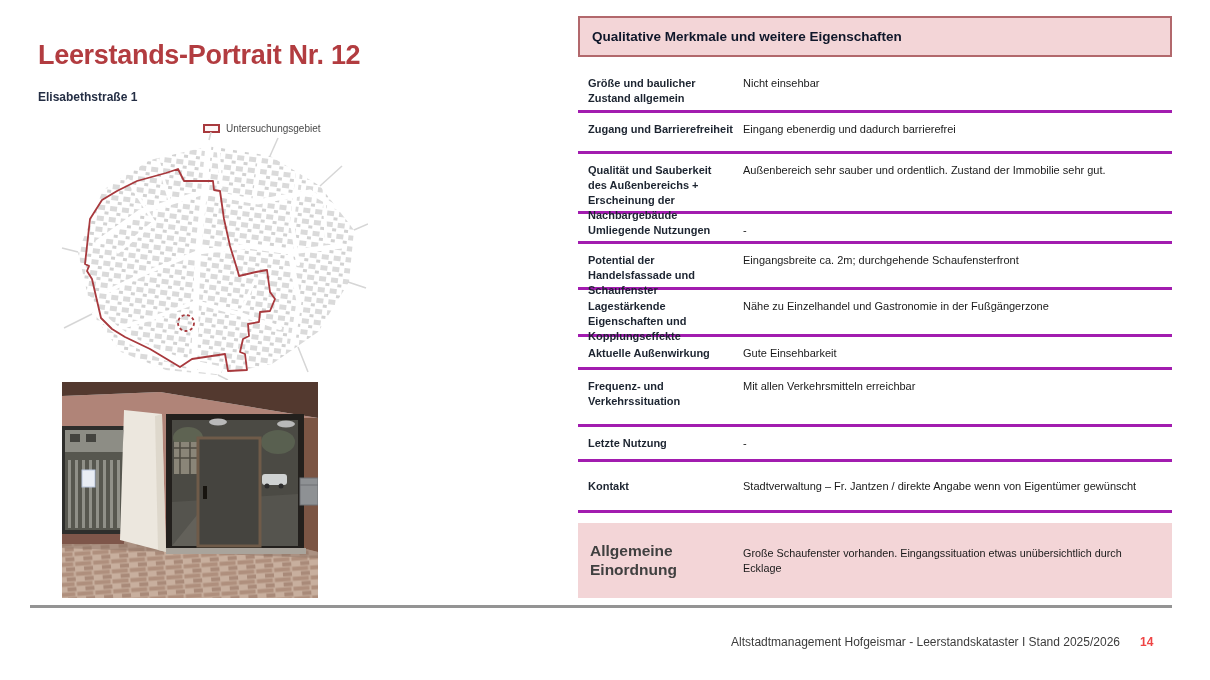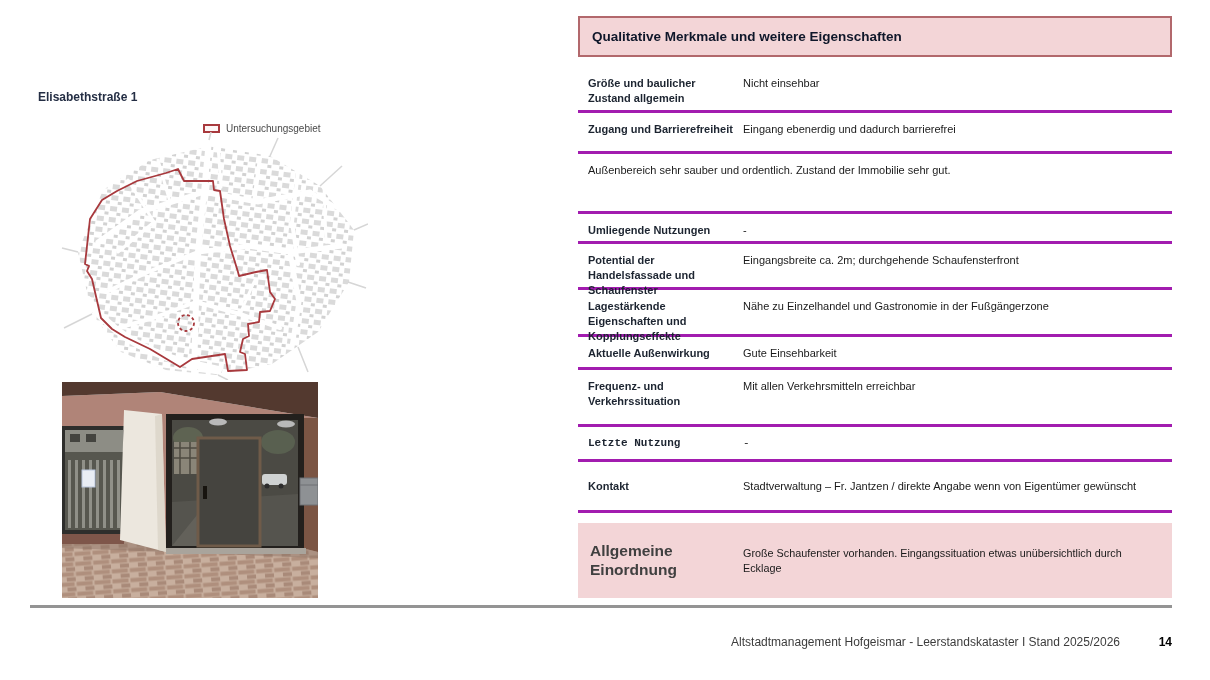--- a/index.html
+++ b/index.html
@@ -22,39 +22,40 @@
 
   
   .qtable { position:absolute; left:578px; top:16px; width:594px; }
   .qheader { height:41px; background:#f3d5d7; border:2px solid #b2686c; display:flex; align-items:center;
              padding-left:12px; font-size:13.5px; font-weight:bold; color:#0f172a; }
   .rows { margin-top:10px; }
   .trow { display:flex; border-bottom:3px solid #a21caf; padding-top:9px;justify-content:center; }
   .trow .lbl { width:155px; padding-left:10px; font-size:11px; font-weight:bold; color:#1c2430; line-height:1.35; }
   .trow .val { flex:1; padding-left:10px; padding-right:14px; font-size:11px; color:#1a1a1a; line-height:1.35; }
   .h46{height:46px;} .h41{height:41px;} .h60{height:60px;} .h30{height:30px;}
-  .h47{height:47px;} .h57{height:57px;} .h33{height:33px;} .h35{height:35px;font-family:Liberation Mono, monospace;}
+  .h47{height:47px;} .h57{height:57px;} .h33{height:33px;} .h35{height:35px;}
   .h51{height:51px; padding-top:17px;}
 
   .summary { margin-top:10px; height:75px; background:#f3d5d7; display:flex; align-items:center; }
   .summary .slbl { width:155px; padding-left:12px; font-size:15.5px; font-weight:bold; color:#404040; line-height:1.2; }
   .summary .sval { flex:1; padding-left:10px; padding-right:16px; font-size:10.8px; color:#1a1a1a; line-height:1.35; }
 
   
   .footer-line { position:absolute; left:30px; top:605px; width:1142px; height:3px; background:#949494; }
   .footer-text { position:absolute; left:600px; top:635px; width:520px; text-align:right;
                  font-size:12px; color:#3c3c3c; }
-  .page-num { position:absolute; left:1140px; top:635px; width:32px; text-align:right;
-              font-size:12px; font-weight:bold; color:#000000; }
+  .page-num { position:absolute; left:1140px; top:635px; width:32px; 
+              font-size:12px; font-weight:bold; color:#ef4444; }
 </style>
 </head>
 <body>
 
 <div class="slide">
 
+  <div class="title">Leerstands-Portrait Nr. 12</div>
   <div class="subtitle">Elisabethstraße 1</div>
 
   <div class="legend">
     <span class="legend-swatch"></span>
     <span class="legend-label">Untersuchungsgebiet</span>
   </div>
 
   <div class="map-wrap">
     <svg width="310" height="248" viewBox="0 0 310 248">
       <defs>
@@ -176,20 +177,21 @@
     <div class="rows">
       <div class="trow h46">
         <div class="lbl">Größe und baulicher Zustand allgemein</div>
         <div class="val">Nicht einsehbar</div>
       </div>
       <div class="trow h41">
         <div class="lbl">Zugang und Barrierefreiheit</div>
         <div class="val">Eingang ebenerdig und dadurch barrierefrei</div>
       </div>
       <div class="trow h60">
+        <div class="lbl">Qualität und Sauberkeit des Außenbereichs + Erscheinung der Nachbargebäude</div>
         <div class="val">Außenbereich sehr sauber und ordentlich. Zustand der Immobilie sehr  gut.</div>
       </div>
       <div class="trow h30">
         <div class="lbl">Umliegende Nutzungen</div>
         <div class="val">-</div>
       </div>
       <div class="trow h46">
         <div class="lbl">Potential der Handelsfassade und Schaufenster</div>
         <div class="val">Eingangsbreite ca. 2m; durchgehende Schaufensterfront</div>
       </div>

